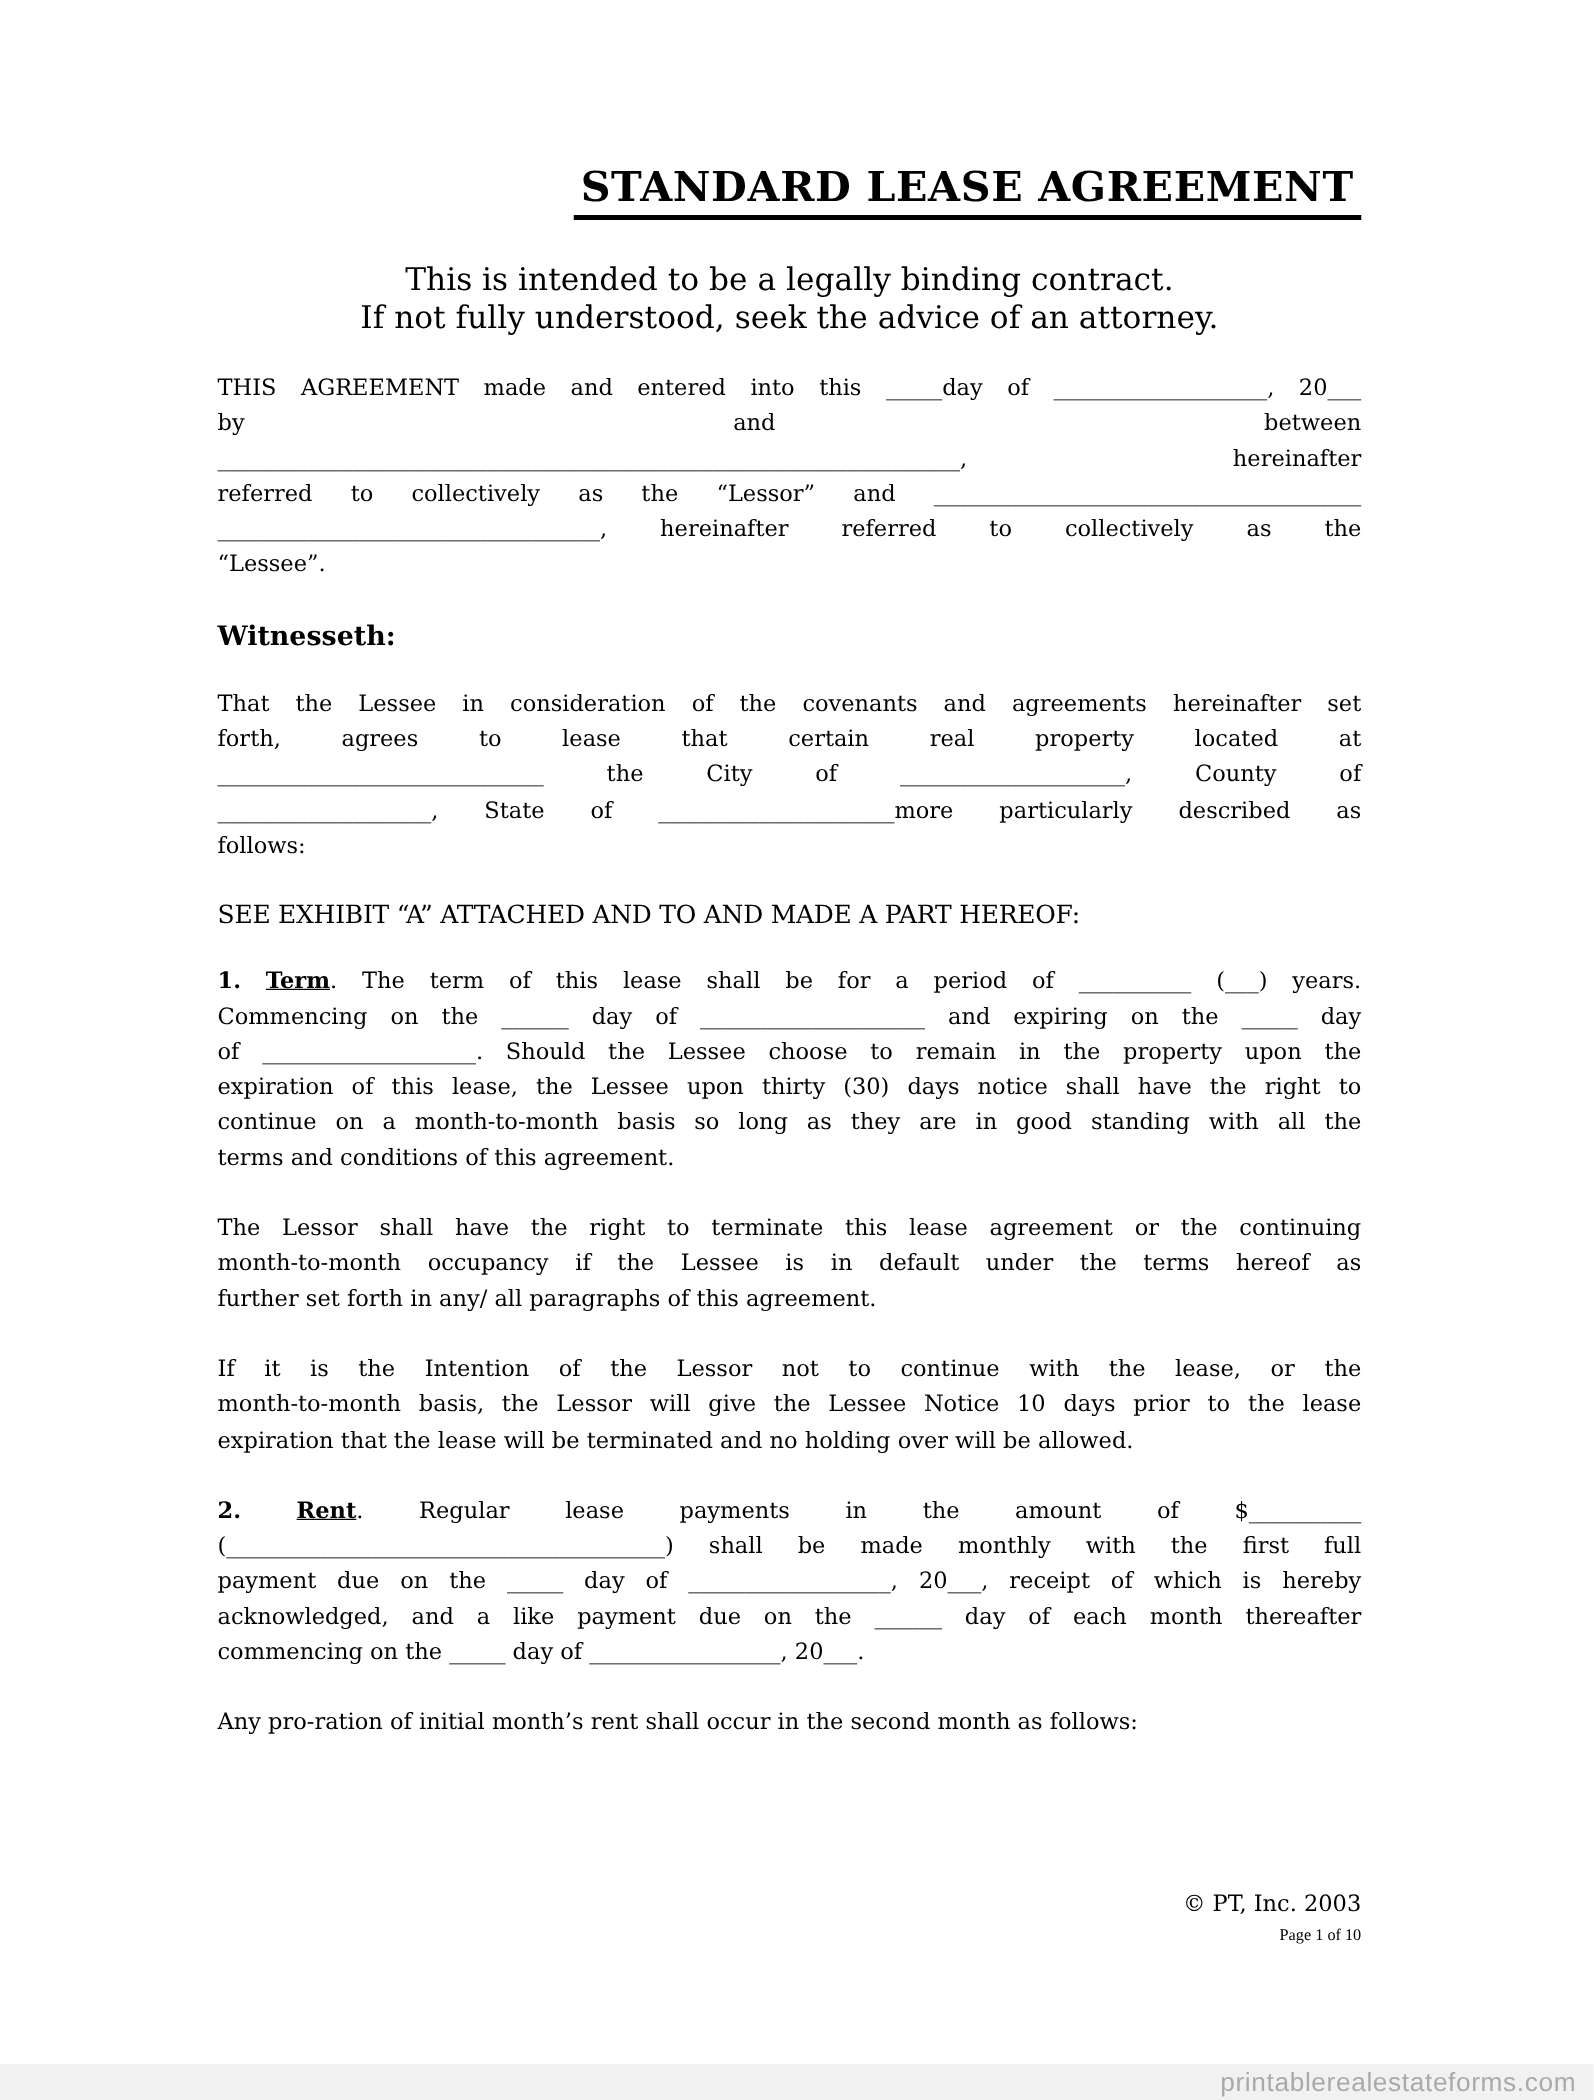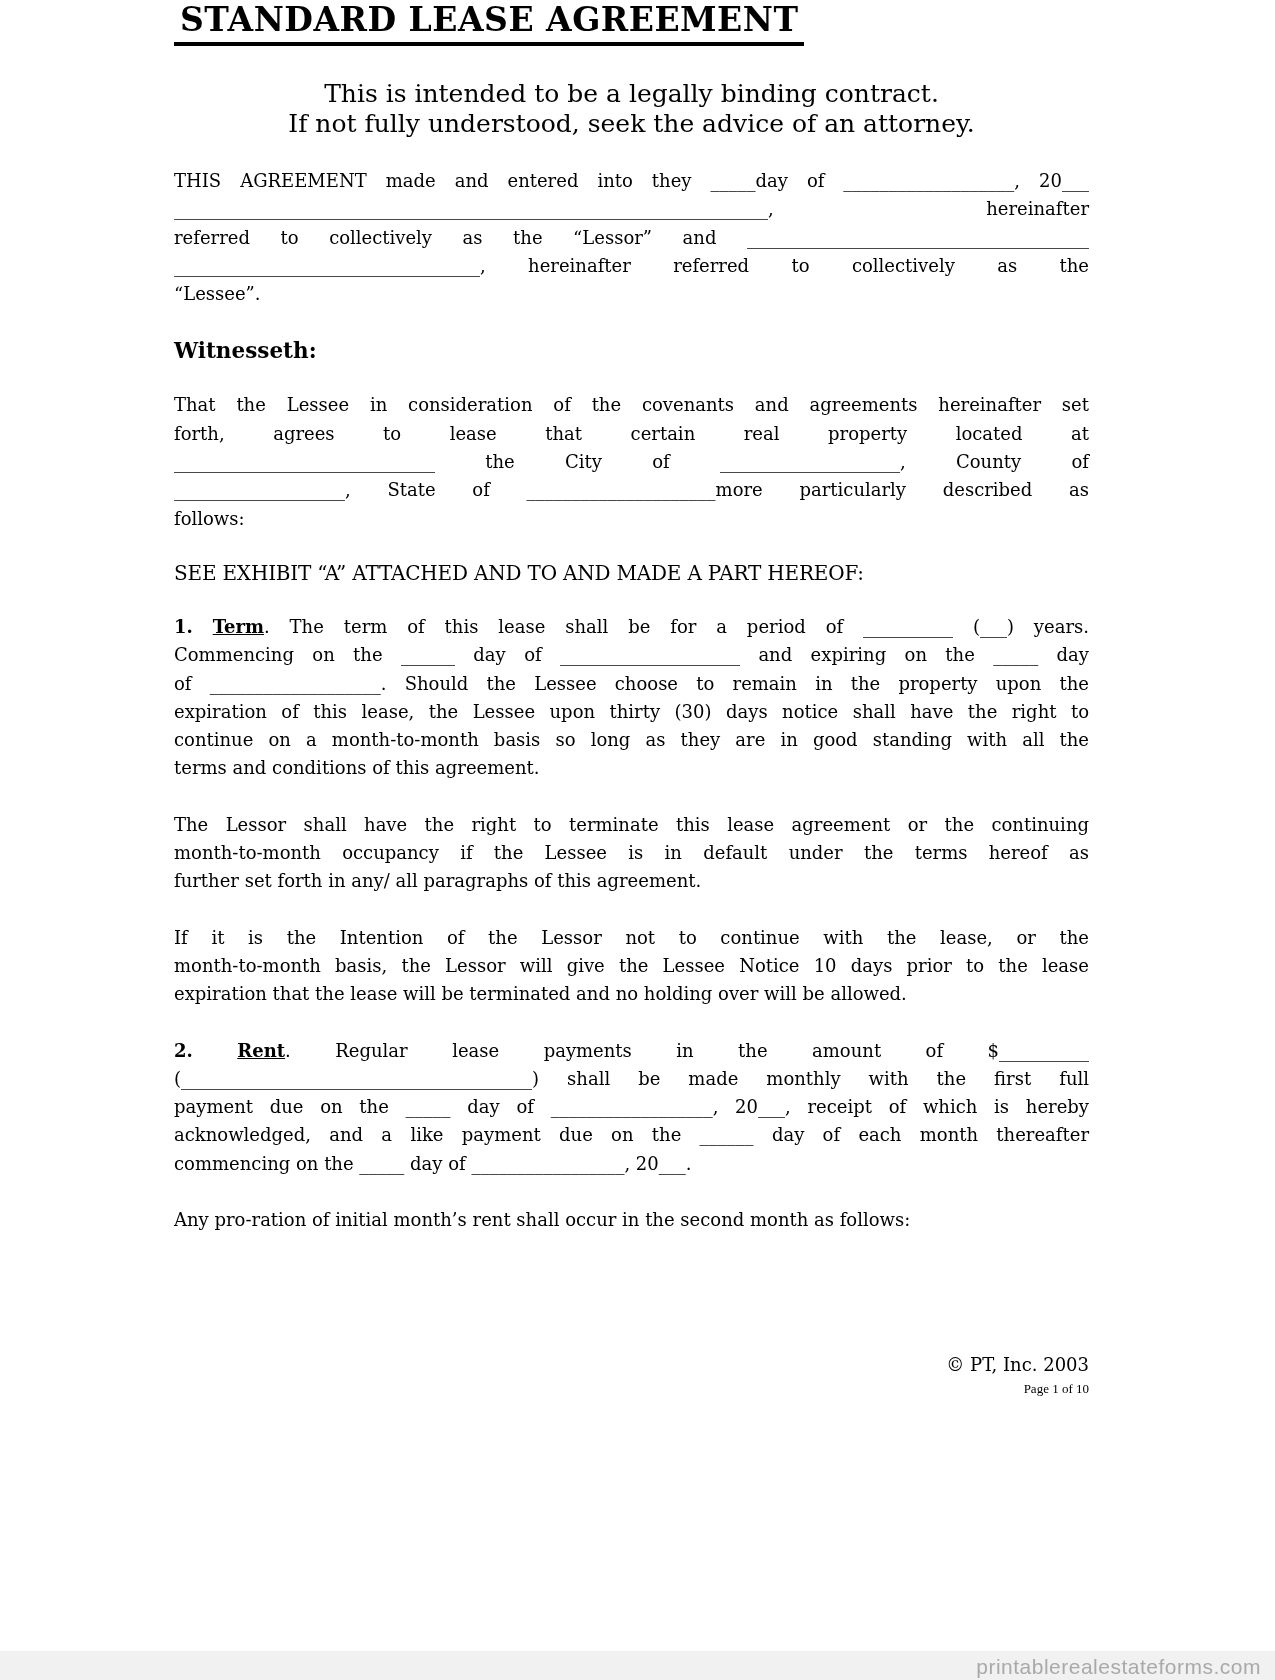--- a/index.html
+++ b/index.html
@@ -7,21 +7,21 @@
   .page {
     position: relative;
     width: 1275px;
     height: 1680px;
     background: #ffffff;
     color: #000000;
     font-family: "DejaVu Serif", serif;
     padding: 0 186px 0 174px;
     overflow: hidden;
   }
-  .title-wrap { text-align: left; }
+  .title-wrap { margin-top: 130px; text-align: right; }
   .title-text {
     display: inline-block;
     font-size: 33px;
     font-weight: bold;
     letter-spacing: 0.5px;
     border-bottom: 4px solid #000;
     padding: 0 6px 3px 6px;
     white-space: nowrap;
   }
   .subtitle { margin-top: 33px; text-align: center; font-size: 25px; line-height: 30px; }
@@ -56,21 +56,22 @@
   <div class="title-wrap">
     <span class="title-text">STANDARD LEASE AGREEMENT</span>
   </div>
 
   <div class="subtitle">
     <div>This is intended to be a legally binding contract.</div>
     <div>If not fully understood, seek the advice of an attorney.</div>
   </div>
 
   <div class="para">
-    <div class="jl">THIS AGREEMENT made and entered into they _____day of ___________________, 20___</div>
+    <div class="jl">THIS AGREEMENT made and entered into this _____day of ___________________, 20___</div>
+    <div class="jl">by and between</div>
     <div class="jl">__________________________________________________________________, hereinafter</div>
     <div class="jl">referred to collectively as the “Lessor” and ______________________________________</div>
     <div class="jl">__________________________________, hereinafter referred to collectively as the</div>
     <div class="ll">“Lessee”.</div>
   </div>
 
   <div class="heading-witnesseth">Witnesseth:</div>
 
   <div class="para">
     <div class="jl">That the Lessee in consideration of the covenants and agreements hereinafter set</div>

